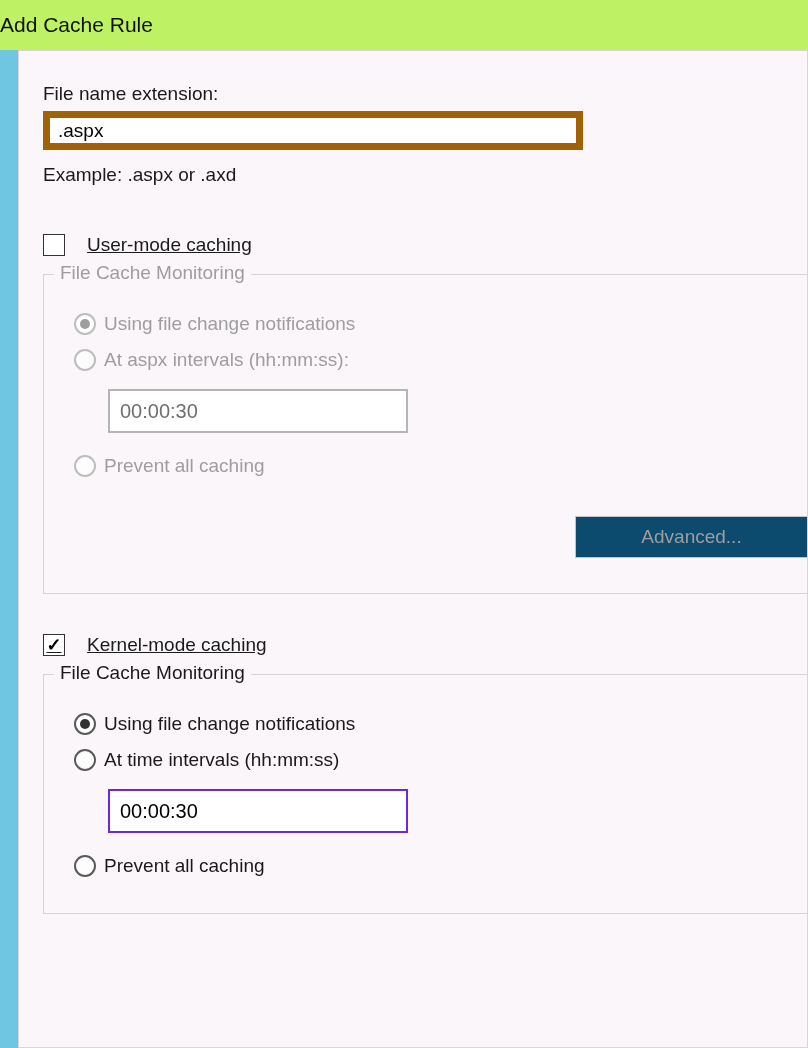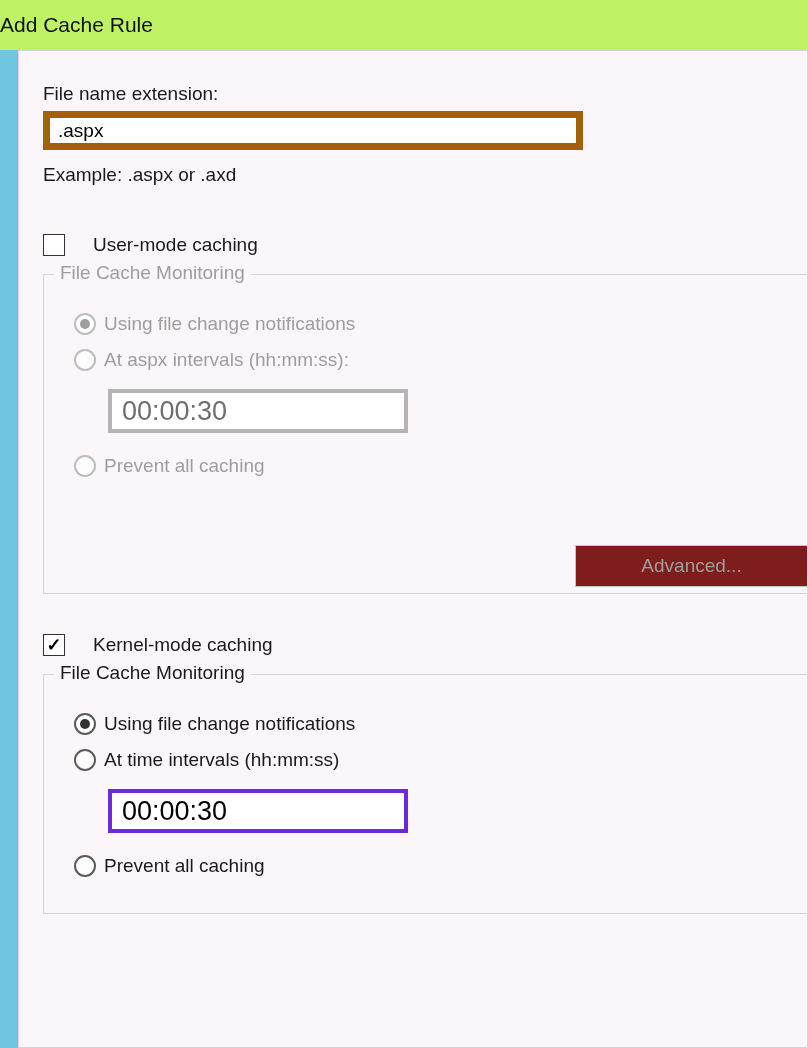--- a/index.html
+++ b/index.html
@@ -44,23 +44,24 @@
     padding: 4px 8px;
     font-family: inherit;
   }
   .example {
     margin-top: 14px;
     font-size: 19px;
   }
   .checkbox-row {
     display: flex;
     align-items: center;
-    gap: 28px;
+    gap: 22px;
     margin-top: 48px;
     margin-bottom: 18px;
+    text-decoration: underline;
   }
   .checkbox {
     width: 22px;
     height: 22px;
     border: 1px solid #333;
     background: #fff;
     display: inline-flex;
     align-items: center;
     justify-content: center;
     cursor: pointer;
@@ -111,41 +112,41 @@
     border-radius: 50%;
     background: #333;
   }
   .disabled .radio { border-color: #bdbdbd; cursor: default; }
   .disabled .radio.selected::after { background: #9e9e9e; }
   .disabled { color: #9e9e9e; }
   .time-input {
     width: 300px;
     height: 44px;
     margin-left: 34px;
-    border: 4px solid #6d28d9;
+    border: 2px solid #6d28d9;
     background: #fff;
-    font-size: 27px;
+    font-size: 20px;
     padding: 4px 10px;
     font-family: inherit;
     margin-top: 4px;
     margin-bottom: 8px;
   }
   .disabled .time-input {
     color: #6f6f6f;
     border-color: #b5b5b5;
   }
   .advanced-btn {
     position: absolute;
     right: 0;
-    bottom: 6px;
+    bottom: 35px;
     width: 232px;
     height: 42px;
     border: 1px solid #c7c3c6;
     border-right: none;
-    background: #7f1d1d;
+    background: #0c4a6e;
     color: #9e9e9e;
     font-size: 19px;
     text-align: center;
     line-height: 40px;
     cursor: default;
   }
   .group1 { height: 320px; }
   .kernel-check { margin-top: 40px; align-items: flex-end; }
 </style>
 </head>

